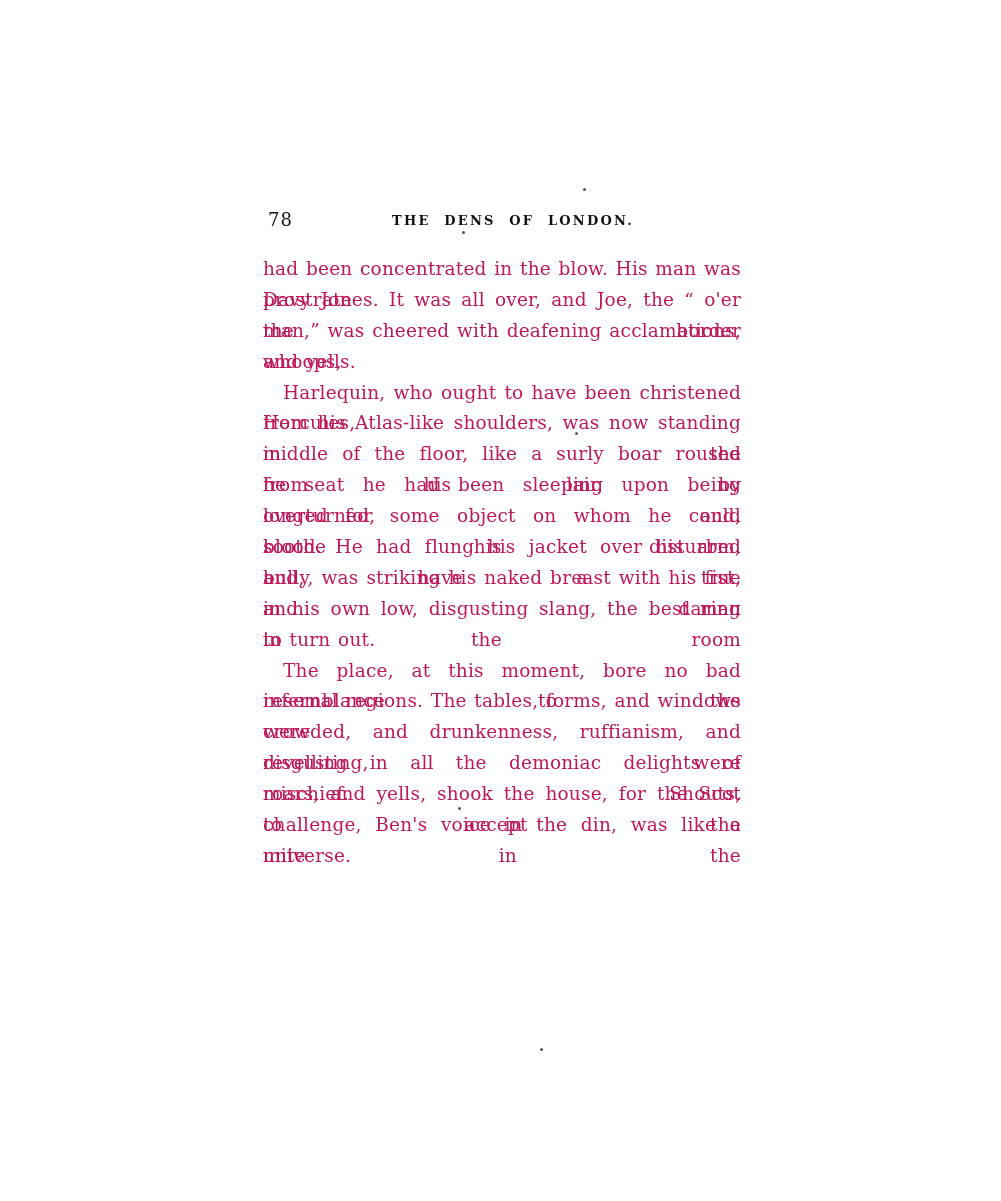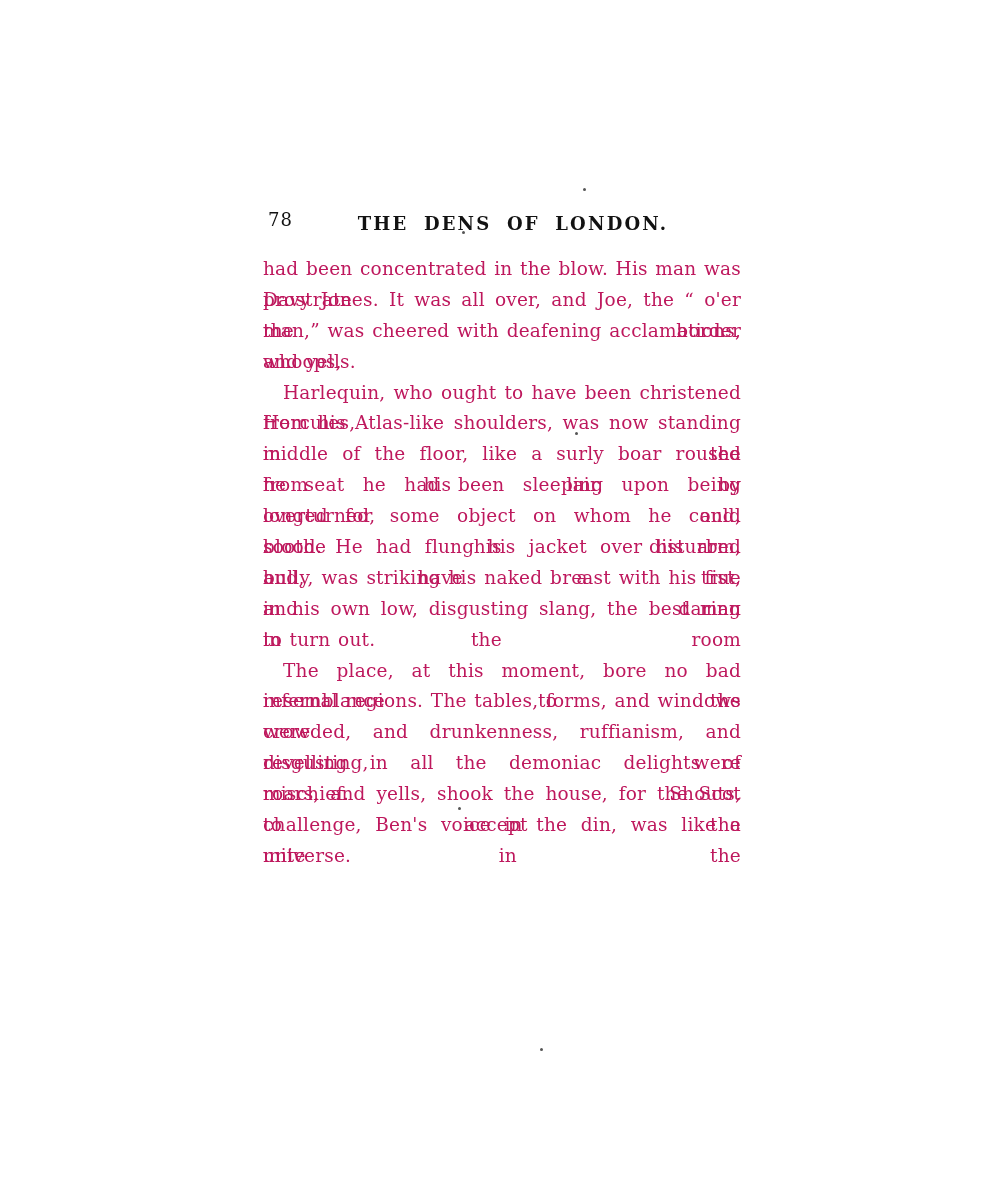--- a/index.html
+++ b/index.html
@@ -30,21 +30,21 @@
     font-size: 18px;
     letter-spacing: 1px;
     color: #121212;
     text-align: right;
   }
   .running-title {
     position: absolute;
     left: 513px;
     top: 6px;
     transform: translateX(-50%);
-    font-size: 18px;
+    font-size: 13px;
     font-weight: bold;
     letter-spacing: 2.2px;
     word-spacing: 7px;
     white-space: nowrap;
     color: #121212;
   }
   .text-block {
     position: absolute;
     left: 263px;
     top: 254px;

